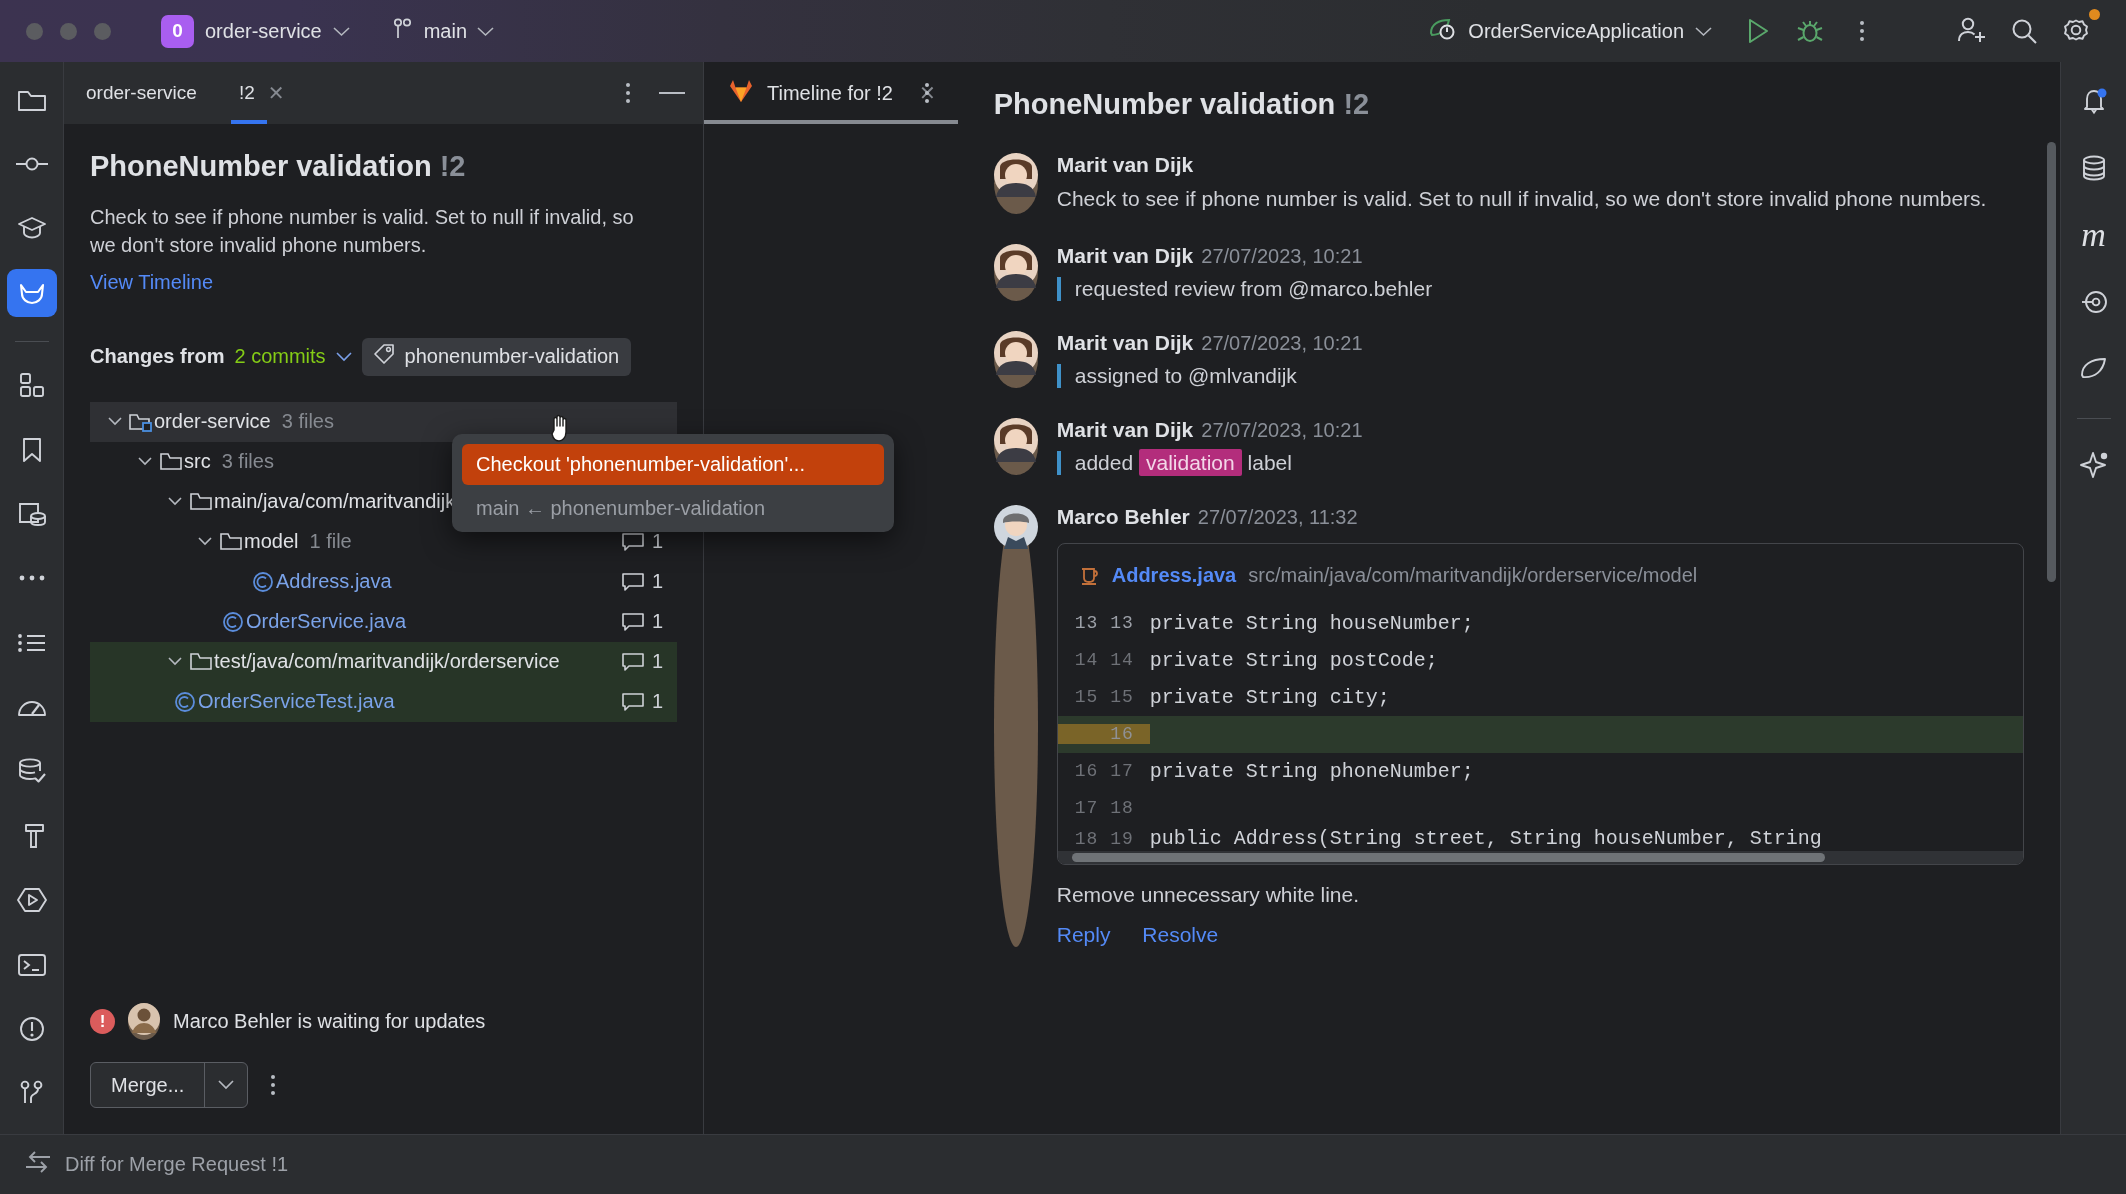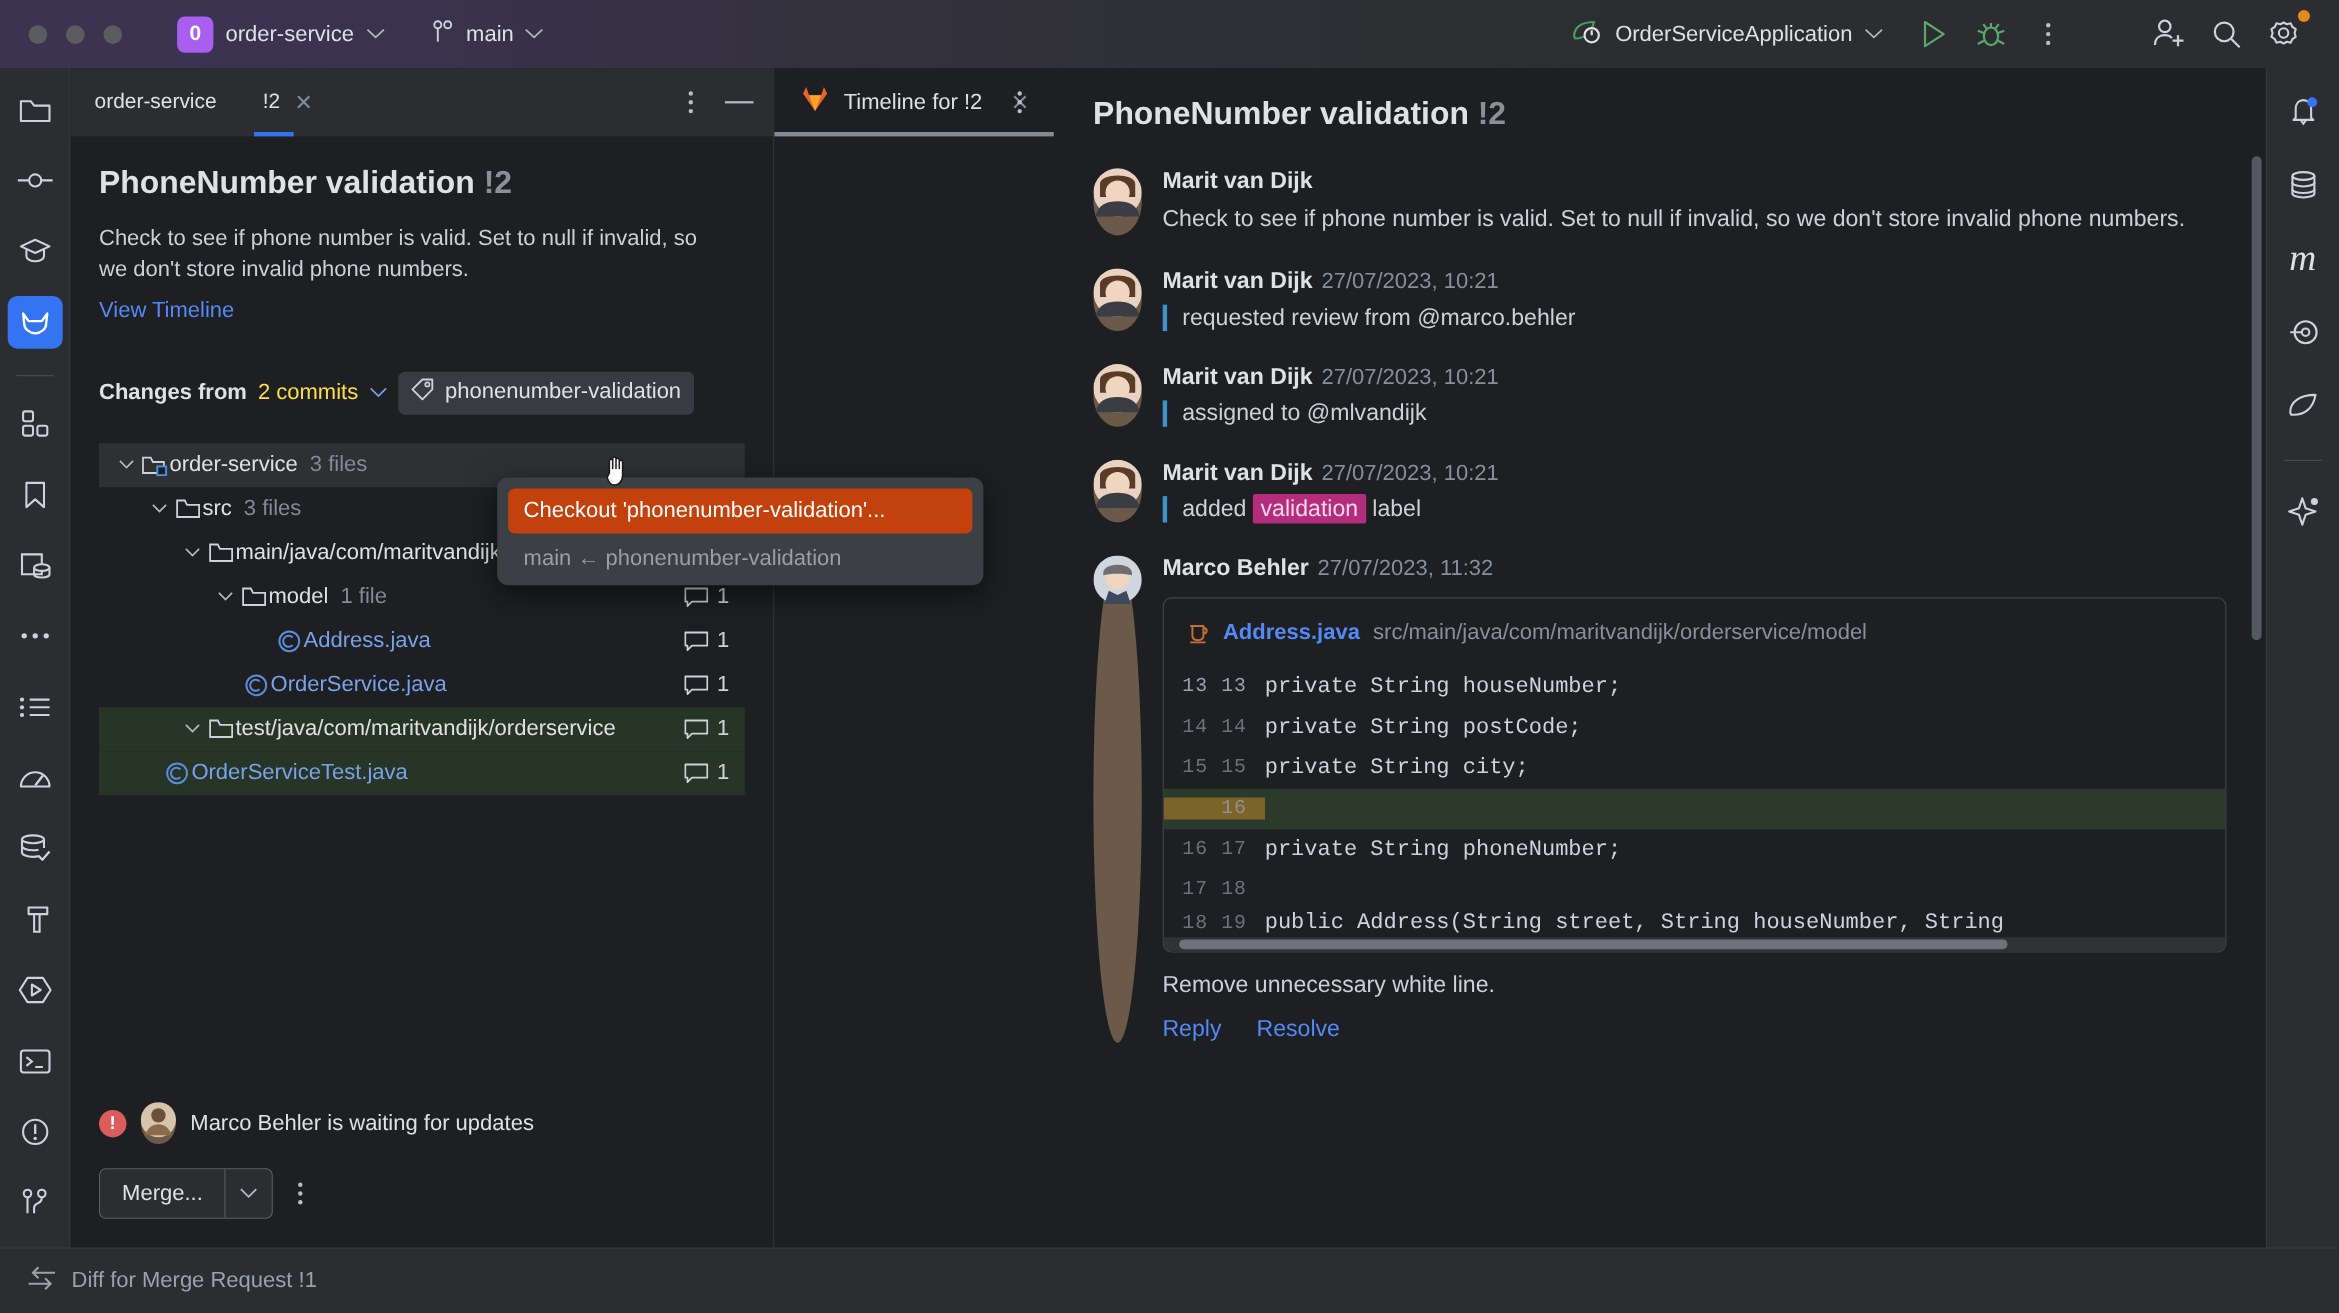--- a/index.html
+++ b/index.html
@@ -76,21 +76,21 @@
 
   .lp-content { flex: 1; padding: 26px 26px 0 26px; overflow: hidden; position: relative; }
   .mr-title { font-size: 29px; font-weight: bold; color: #dfe1e5; margin-bottom: 20px; }
   .mr-title .num { color: #8a8f98; font-weight: bold; }
   .mr-desc { font-size: 20px; line-height: 1.42; color: #ced0d6; max-width: 560px; }
   .link { color: #548af7; cursor: pointer; }
   .mr-viewtl { font-size: 20px; margin-top: 11px; display: inline-block; }
 
   .changes-row { display: flex; align-items: center; gap: 10px; margin-top: 44px; font-size: 20px; }
   .changes-lbl { font-weight: bold; color: #dfe1e5; }
-  .commits-link { color: #fde047; }
+  .commits-link { color: #84cc16; }
   .branch-chip {
     display: flex; align-items: center; gap: 10px;
     background: #393b40; border-radius: 6px; padding: 5px 12px 6px 11px; color: #dfe1e5;
   }
 
   .tree { margin-top: 26px; font-size: 20px; }
   .trow { display: flex; align-items: center; height: 40px; position: relative; padding-right: 14px; }
   .trow.sel { background: #2f3034; }
   .trow.green { background: #273527; }
   .tw { width: 26px; display: flex; justify-content: center; align-items: center; flex: 0 0 26px; }
@@ -546,21 +546,21 @@
               </span>
             <span class="tname">test/java/com/maritvandijk/orderservice</span>
             <span class="tcount">
               <svg width="22" height="20" viewBox="0 0 22 20">
                   <path d="M1 2 L21 2 L21 14 L7 14 L3 18 L3 14 L1 14 Z" stroke="#cfd2d8" stroke-width="1.6" fill="none" stroke-linejoin="round"></path>
                 </svg>
               <span>1</span>
             </span>
           </div>
 
-          <div class="trow green" style="padding-left:58px">
+          <div class="trow green" style="padding-left:82px">
             <span class="tw">
                 <svg width="22" height="22" viewBox="0 0 22 22">
                   <circle cx="11" cy="11" r="9" stroke="#5b8ddb" stroke-width="1.8" fill="none"></circle>
                   <path d="M14 7.5 A5 5 0 1 0 14 14.5" stroke="#5b8ddb" stroke-width="1.8" fill="none"></path>
                 </svg>
               </span>
             <span class="tname file">OrderServiceTest.java</span>
             <span class="tcount">
               <svg width="22" height="20" viewBox="0 0 22 20">
                   <path d="M1 2 L21 2 L21 14 L7 14 L3 18 L3 14 L1 14 Z" stroke="#cfd2d8" stroke-width="1.6" fill="none" stroke-linejoin="round"></path>

